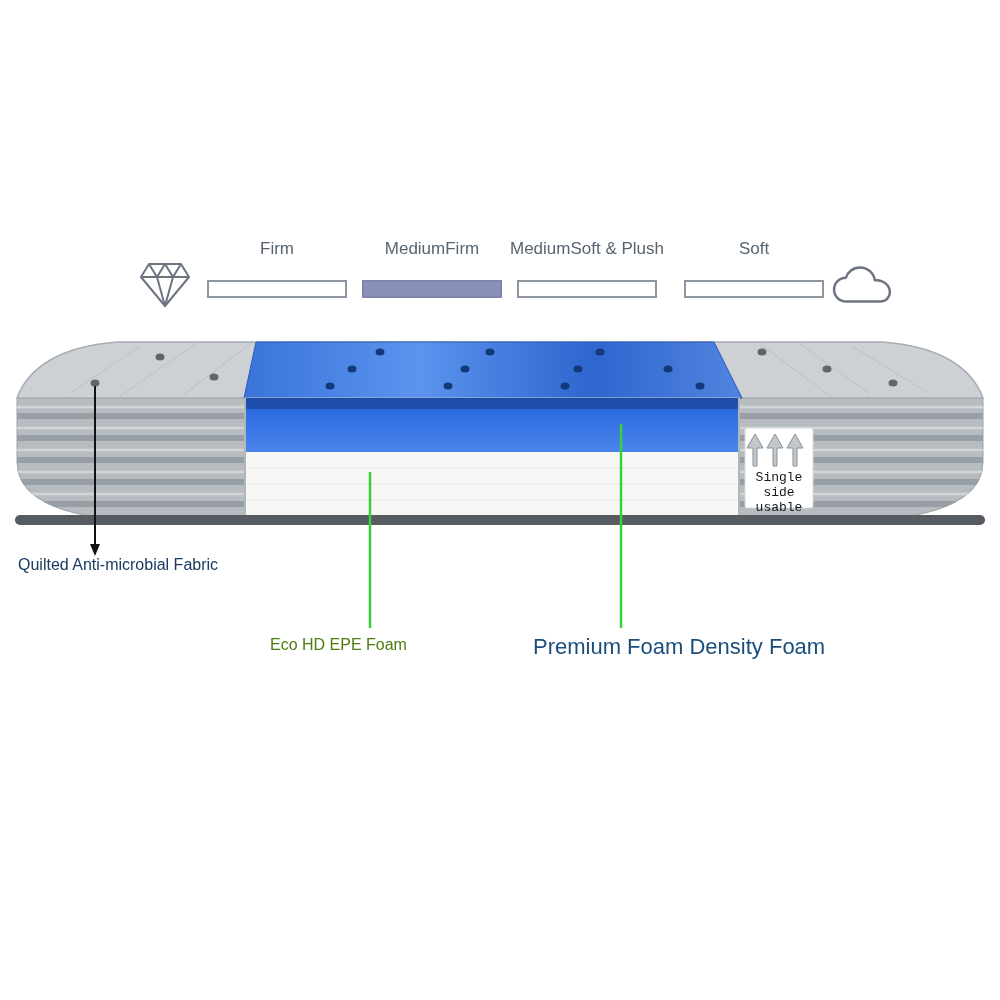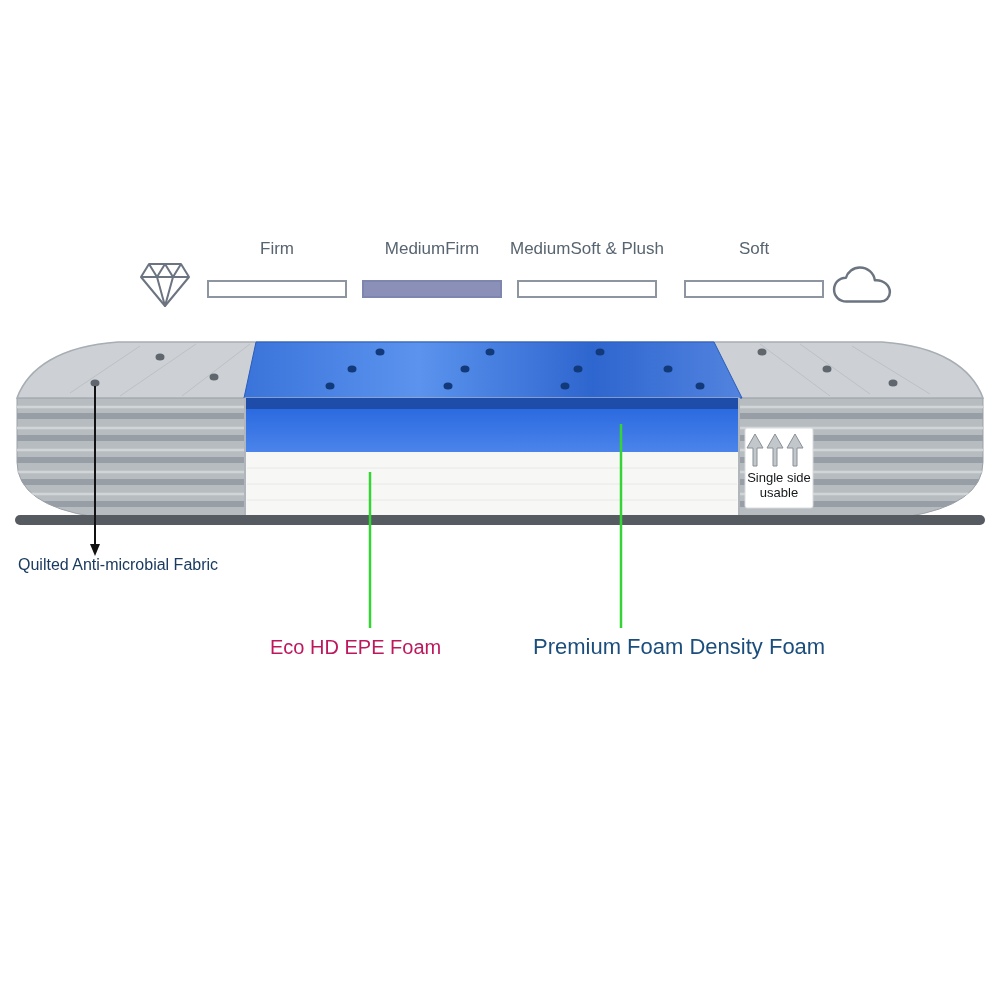--- a/index.html
+++ b/index.html
@@ -21,25 +21,25 @@
     border:2px solid #8d96a0;box-sizing:content-box;
   }
   .scale-bar.filled{background:#8a90b8;border-color:#7f86ad;}
   .pos-0{left:207px;} .pos-1{left:362px;} .pos-2{left:517px;} .pos-3{left:684px;}
   .icon-abs{position:absolute;}
   
   .mattress-svg{position:absolute;left:0;top:0;width:1000px;height:1000px;}
   
   .ann{position:absolute;white-space:nowrap;}
   .ann-fabric{left:18px;top:556px;font-size:16px;color:#1a3a60;}
-  .ann-epe{left:270px;top:636px;font-size:20px;color:#be185d;}
+  .ann-epe{left:270px;top:636px;font-size:16px;color:#4d7c0f;}
   .ann-hd{left:533px;top:634px;font-size:22px;color:#1b4e7d;}
   .single-side-note{
     position:absolute;left:745px;top:470px;width:68px;text-align:center;
-    font-family:Liberation Sans, sans-serif;font-size:13px;line-height:15px;color:#16181a;
+    font-family:Liberation Mono, monospace;font-size:13px;line-height:15px;color:#16181a;
   }
 </style>
 </head>
 <body>
 
 <div class="canvas">
 
   <svg class="icon-abs" style="left:138px;top:260px" width="54" height="50" viewBox="0 0 54 50">
     <g fill="none" stroke="#6b7480" stroke-width="2" stroke-linejoin="round">
       <path d="M11,4 L43,4 L51,17 L27,46 L3,17 Z"></path>

